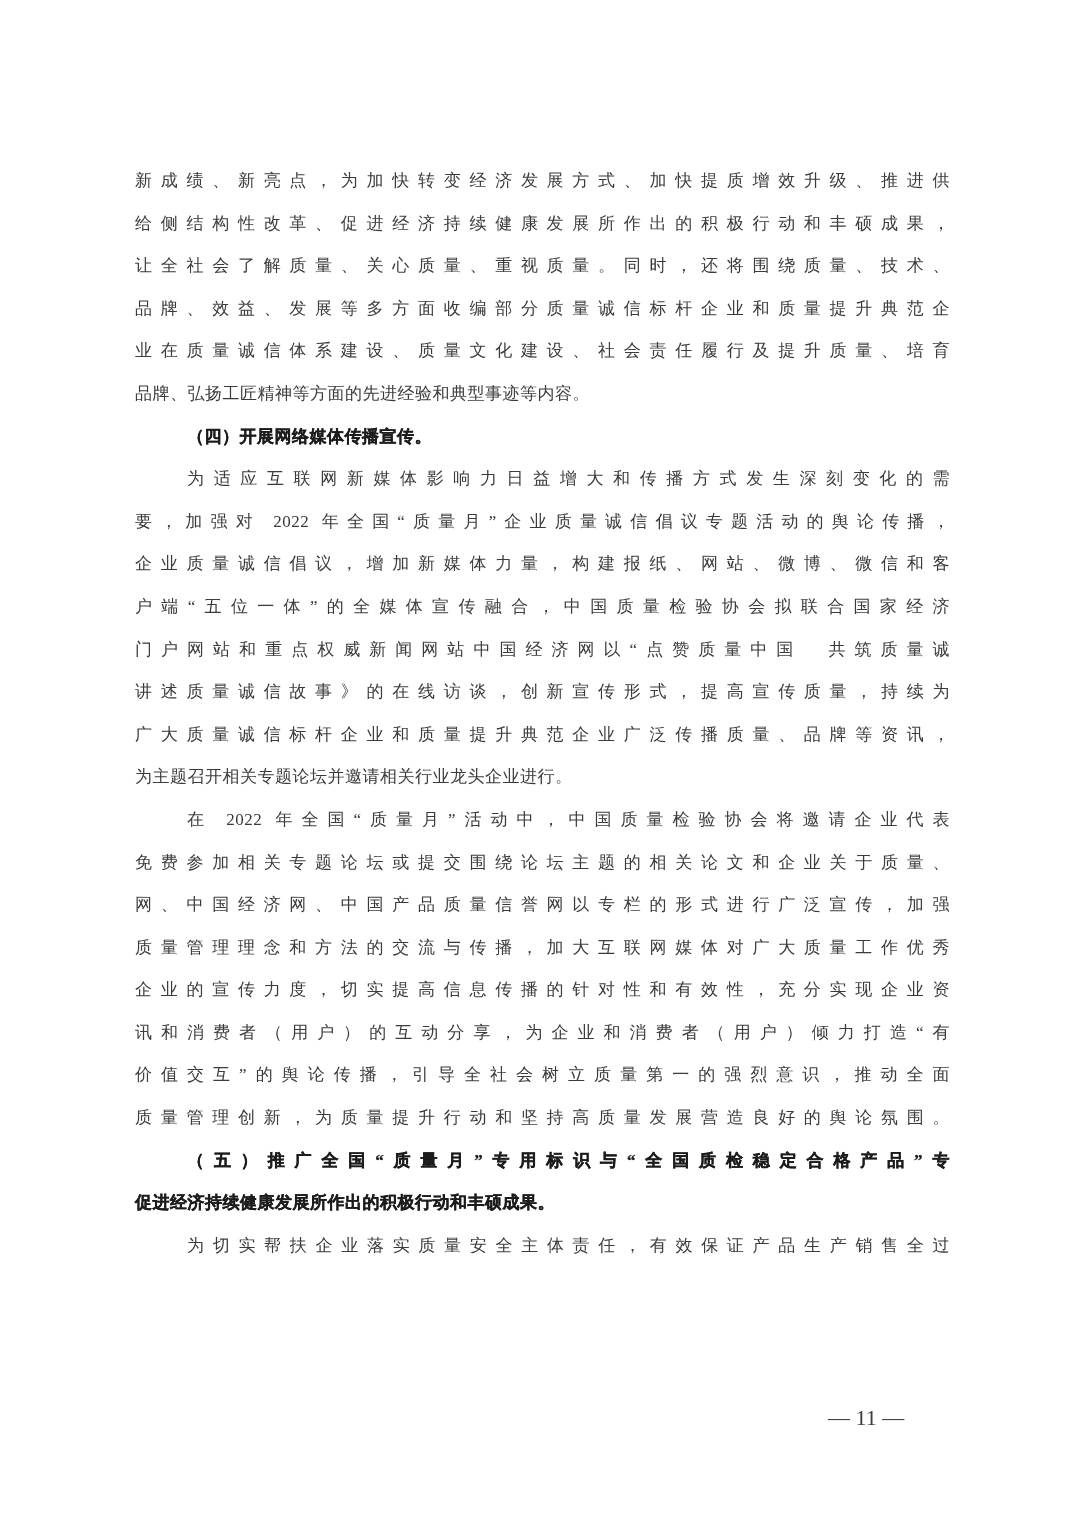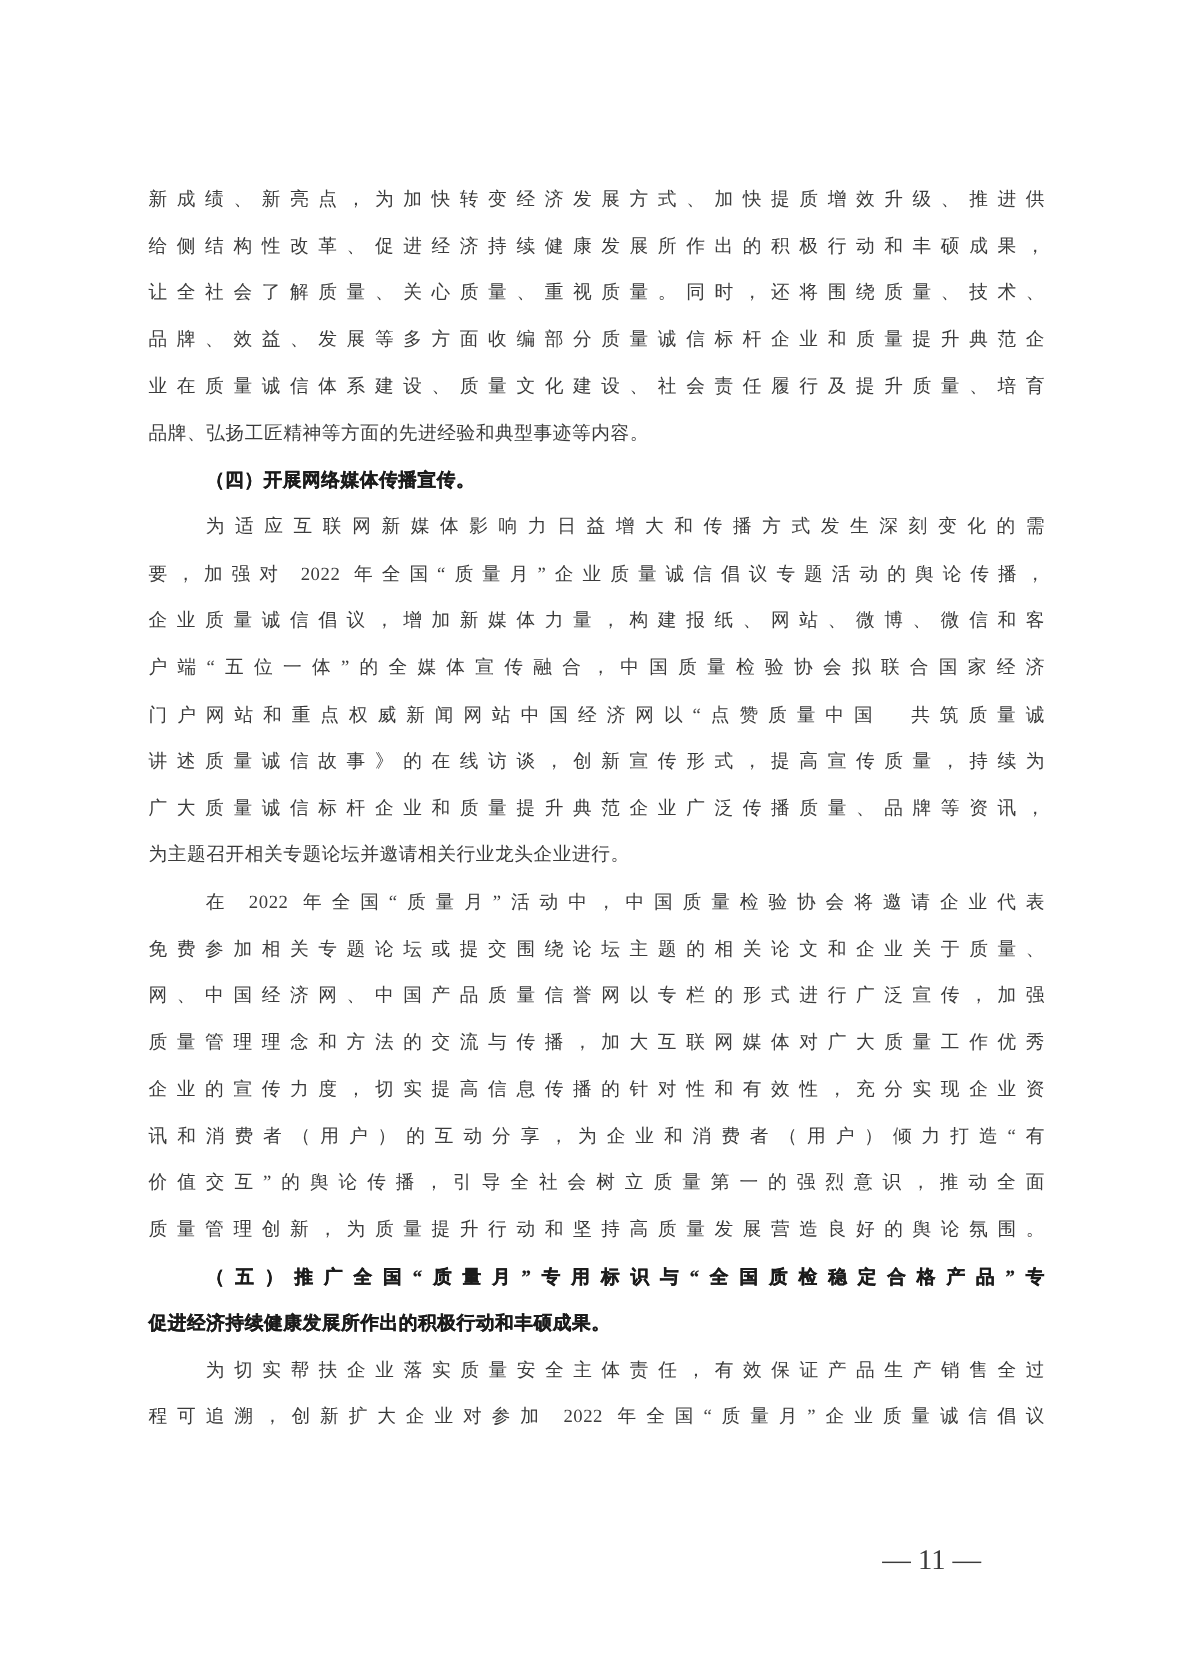--- a/index.html
+++ b/index.html
@@ -50,24 +50,24 @@
     text-indent: 52px;
   }
   .line.bold {
     font-weight: bold;
     color: var(--heading-text);
     -webkit-text-stroke: 0.3px var(--heading-text);
   }
   .page-number {
     position: absolute;
     top: 1398px;
-    left: 782px;
+    left: 828px;
     width: 110px;
-    text-align: right;
-    font-size: 26px;
+    text-align: left;
+    font-size: 22px;
     line-height: 40px;
     color: var(--body-text);
     white-space: nowrap;
   }
 </style>
 </head>
 <body>
 
 <div class="page">
   <main class="doc-body">
@@ -90,16 +90,15 @@
       <div class="line fill">免费参加相关专题论坛或提交围绕论坛主题的相关论文和企业关于质量、</div>
       <div class="line fill">网、中国经济网、中国产品质量信誉网以专栏的形式进行广泛宣传，加强</div>
       <div class="line fill">质量管理理念和方法的交流与传播，加大互联网媒体对广大质量工作优秀</div>
       <div class="line fill">企业的宣传力度，切实提高信息传播的针对性和有效性，充分实现企业资</div>
       <div class="line fill">讯和消费者（用户）的互动分享，为企业和消费者（用户）倾力打造“有</div>
       <div class="line fill">价值交互”的舆论传播，引导全社会树立质量第一的强烈意识，推动全面</div>
       <div class="line fill">质量管理创新，为质量提升行动和坚持高质量发展营造良好的舆论氛围。</div>
       <div class="line bold indent fill">（五）推广全国“质量月”专用标识与“全国质检稳定合格产品”专</div>
       <div class="line bold nofill">促进经济持续健康发展所作出的积极行动和丰硕成果。</div>
       <div class="line indent fill">为切实帮扶企业落实质量安全主体责任，有效保证产品生产销售全过</div>
-      <div class="line fill">程可追溯，创新扩大企业对参加 2022 年全国“质量月”企业质量诚信倡议</div>
     </main>
   <div class="page-number">— 11 —</div>
 </div>
 
 </body></html>

